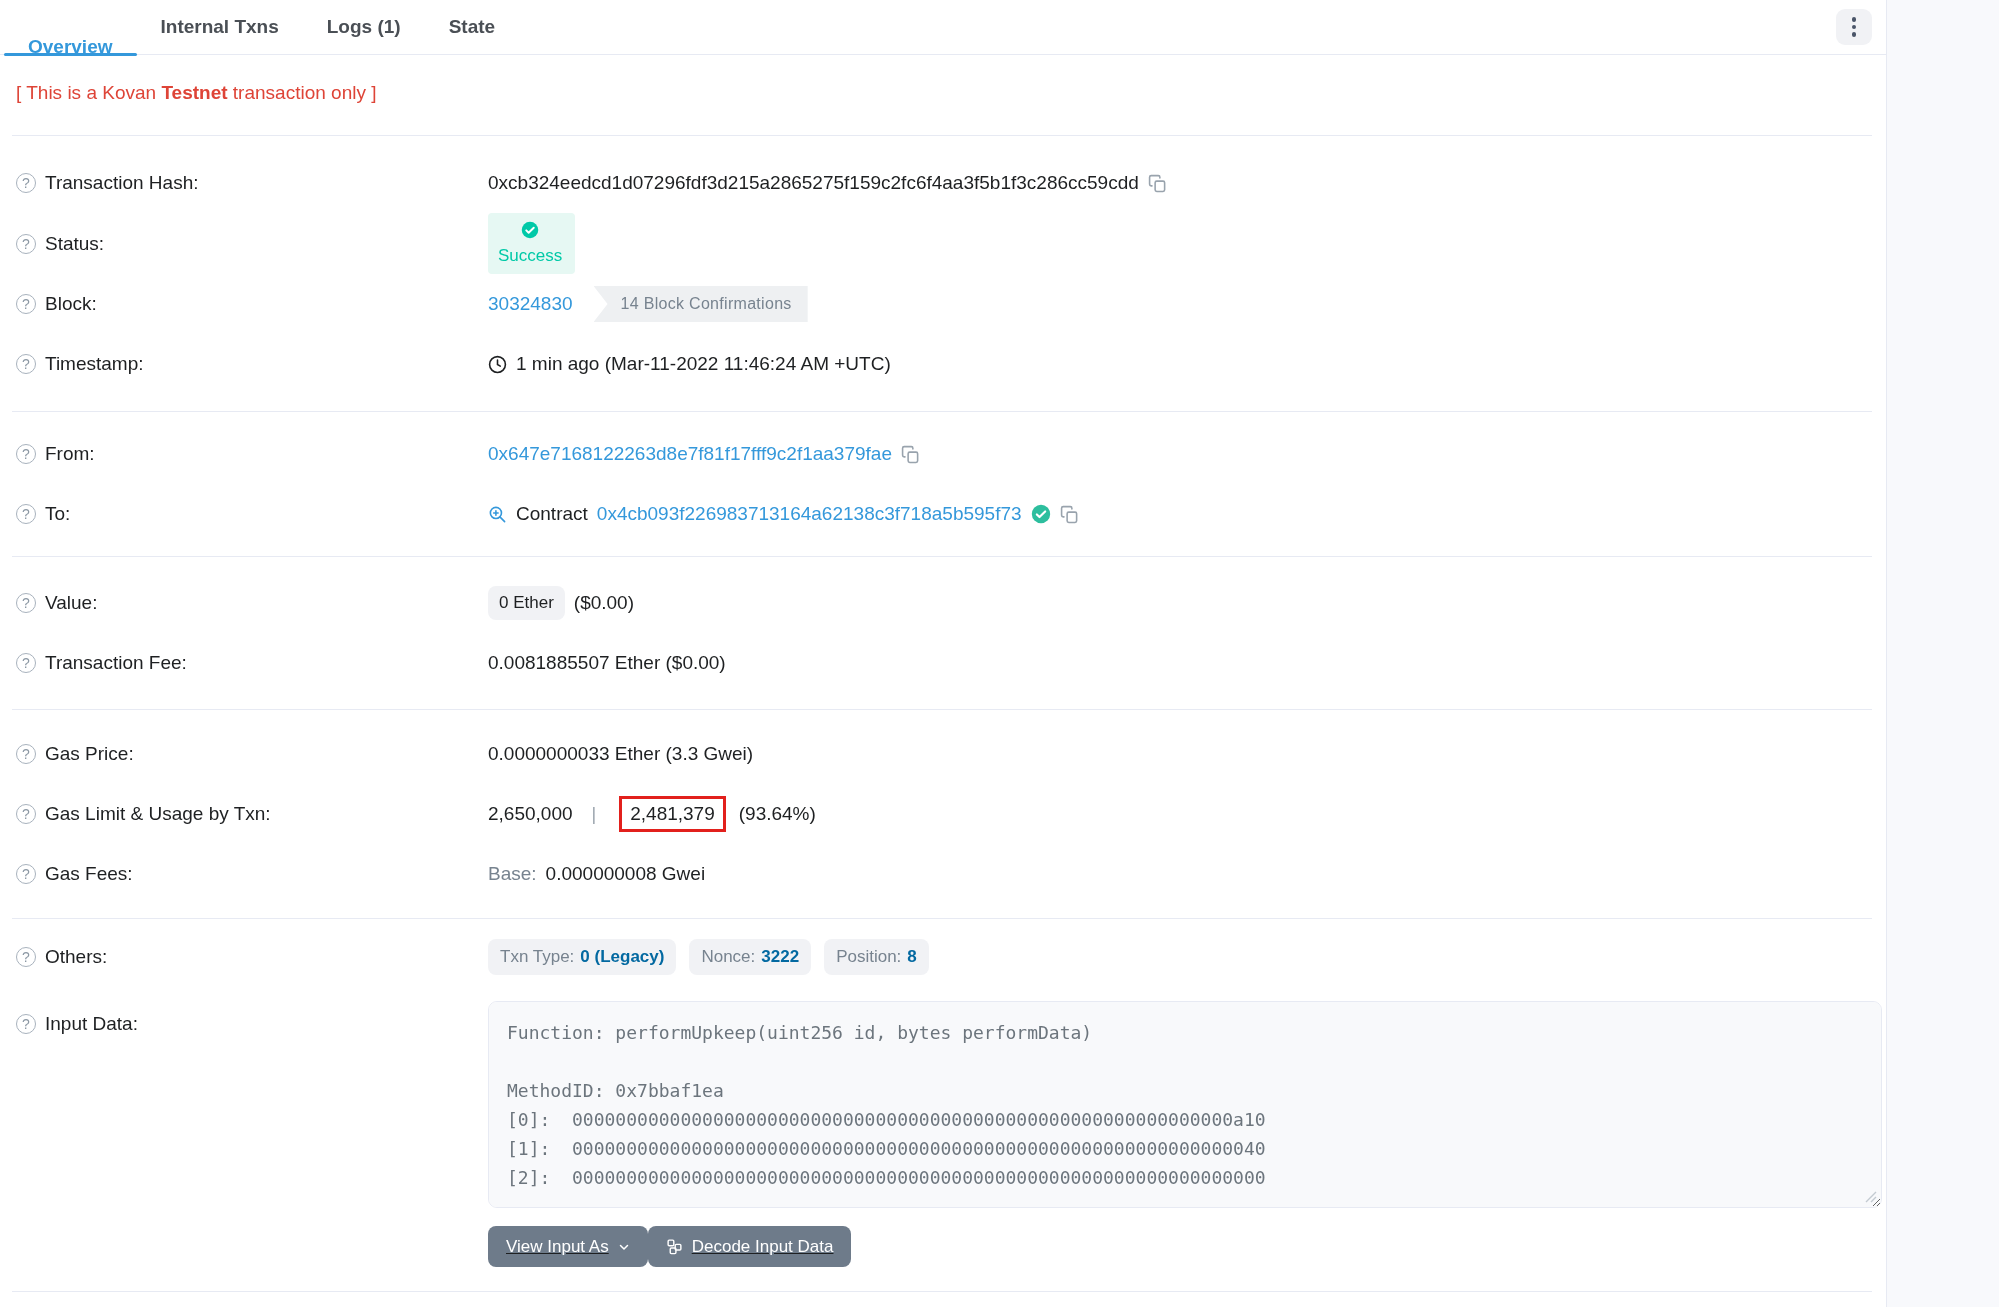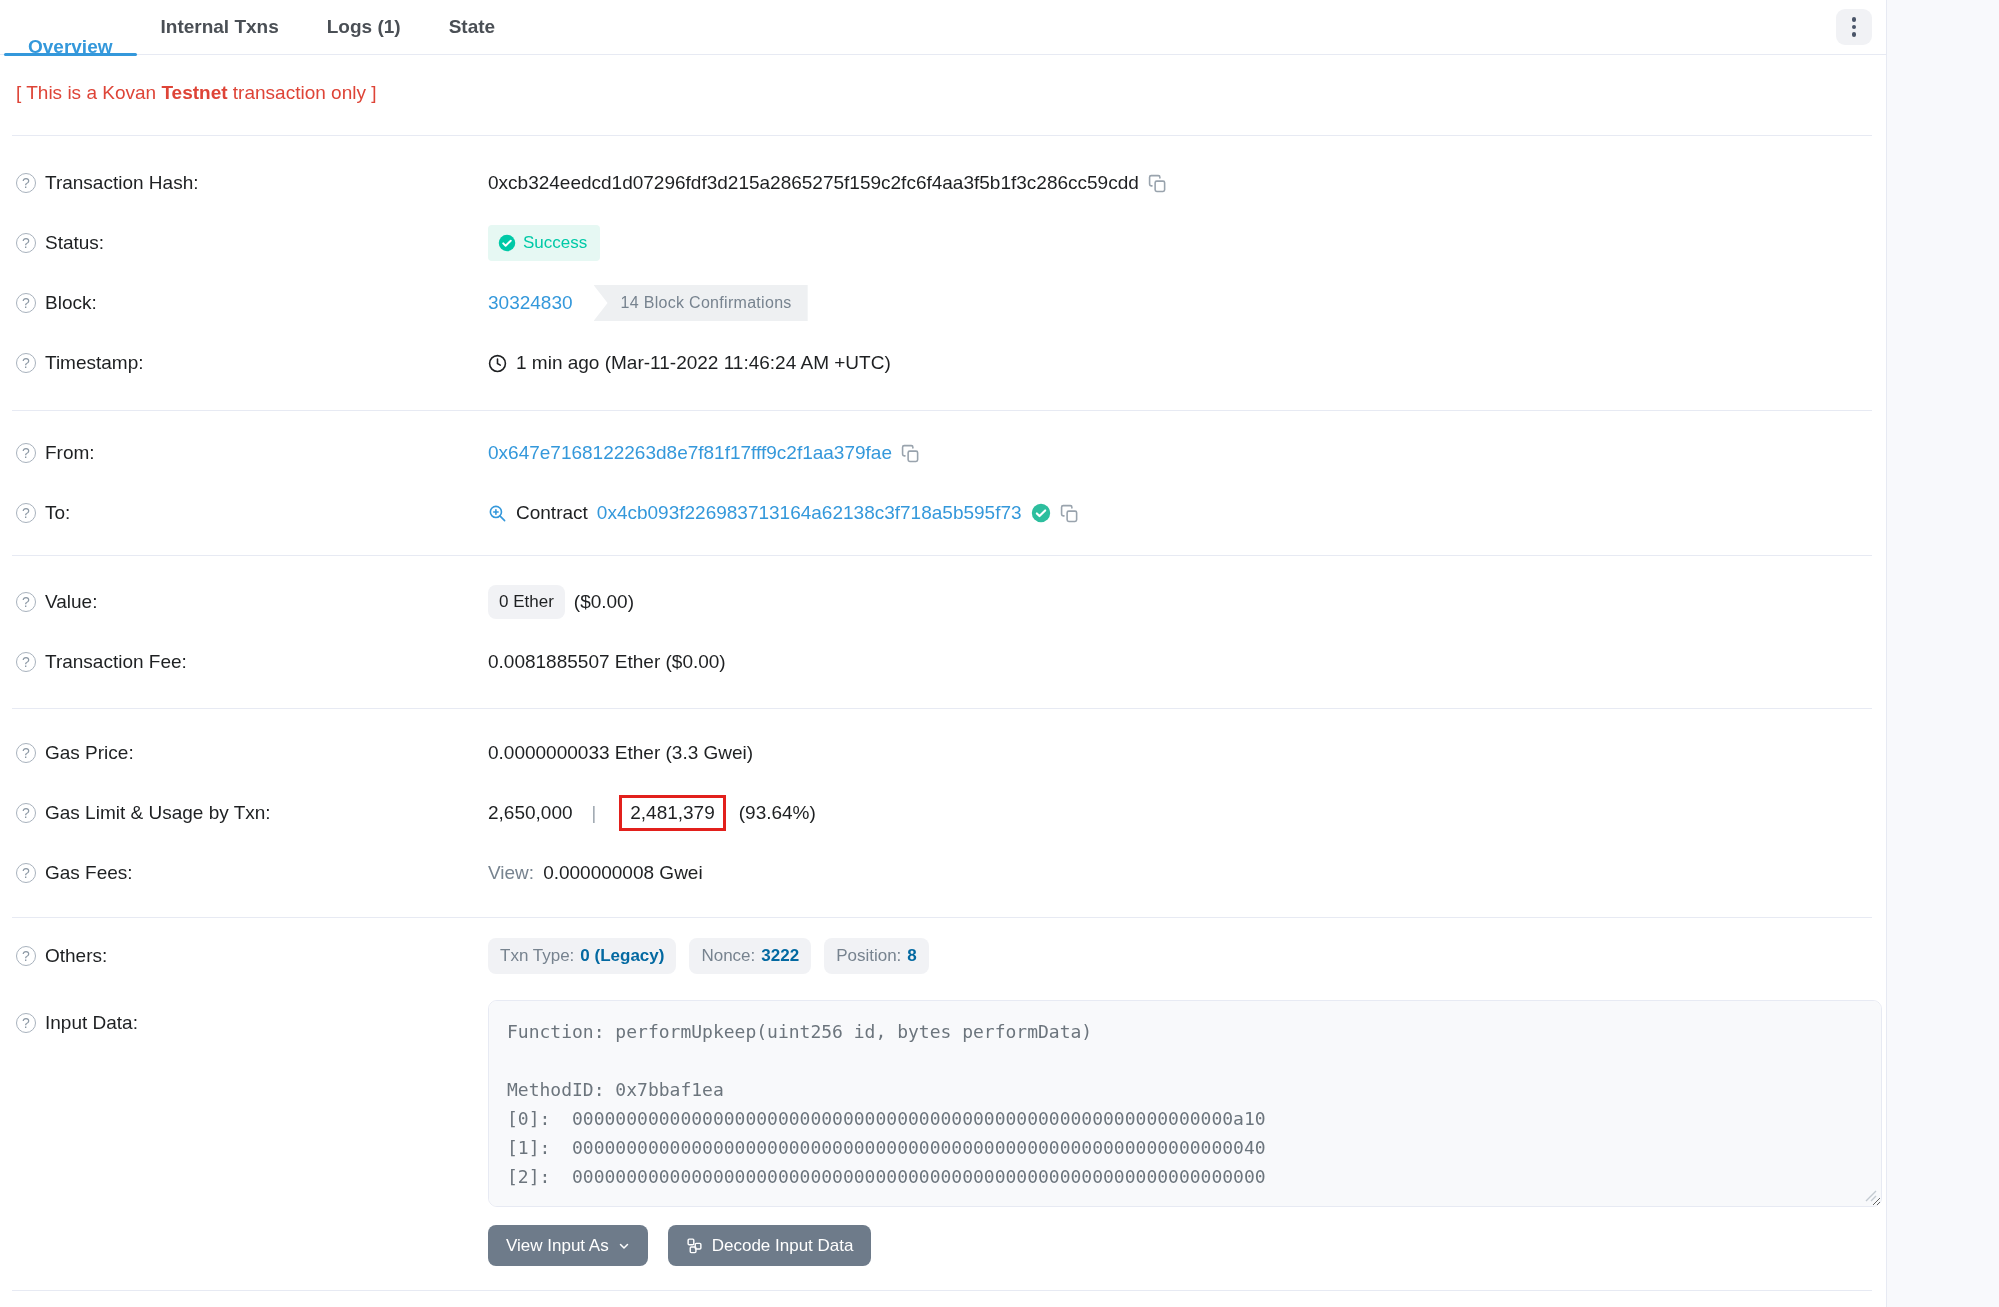--- a/index.html
+++ b/index.html
@@ -29,36 +29,36 @@
   .row { display:flex; align-items:center; min-height:60px; font-size:19px; }
   .row.align-top { align-items:flex-start; }
   .lbl { flex:0 0 472px; display:flex; align-items:center; gap:9px; color:#1e2022; }
   .val { display:flex; align-items:center; gap:9px; flex-wrap:nowrap; }
   .qicon { display:inline-flex; align-items:center; justify-content:center; width:20px; height:20px; border:1px solid #a8b2bd; border-radius:50%; color:#8c98a4; font-size:14px; font-weight:400; flex:0 0 auto; cursor:pointer; }
   .link { color:#3498db; text-decoration:none; cursor:pointer; }
   .muted { color:#77838f; }
   .icon-btn { background:none; border:none; cursor:pointer; display:inline-flex; align-items:center; padding:0; }
 
   
-  .badge-success { display:inline-flex; align-items:center; gap:7px; background:#e6f8f3; color:#00c9a7; font-size:17px; padding:8px 13px 8px 10px; border-radius:4px; }
+  .badge-success { display:inline-flex; align-items:center; gap:7px; background:#e6f8f3; color:#00c9a7; font-size:17px; padding:8px 13px 8px 10px; border-radius:4px;flex-direction:column; }
   .badge-confirm { display:inline-flex; align-items:center; margin-left:12px; background:#eef0f2; color:#77838f; font-size:16px; letter-spacing:.3px; padding:9px 16px 9px 27px; clip-path:polygon(0 0,100% 0,100% 100%,0 100%,14px 50%); }
   .badge-grey { display:inline-flex; align-items:center; background:#f1f2f5; border-radius:8px; padding:8px 12px; font-size:17px; }
   .badge-grey .bl { color:#77838f; margin-right:6px; }
   .badge-grey .bv { color:#0369a1; font-weight:600; }
   .badge-plain { display:inline-flex; background:#f1f2f5; border-radius:8px; padding:7px 11px; font-size:17px; color:#1e2022; }
 
   .pipe { color:#9aa3ac; margin:0 10px; font-size:18px; }
   .redbox { display:inline-flex; border:3px solid #e2201c; padding:4px 8px; margin:0 4px; }
 
   
   .input-wrap { display:flex; flex-direction:column; }
   .input-box { position:relative; width:1394px; height:207px; background:#f8f9fb; border:1px solid #e7eaf3; border-radius:9px; padding:16px 18px; overflow:auto; resize:vertical; }
   .input-box pre { font-family:"DejaVu Sans Mono","Liberation Mono",monospace; font-size:18px; line-height:29px; color:#6c757d; white-space:pre; }
   .resize-grip { position:absolute; right:4px; bottom:4px; }
-  .btnrow { display:flex; gap:20px; margin-top:18px; }
+  .btnrow { display:flex; gap:0; margin-top:18px;text-decoration:underline; }
   .btn { display:inline-flex; align-items:center; gap:9px; background:#6e7b8a; color:#ffffff; border:none; border-radius:8px; height:41px; padding:0 18px; font-size:17px; font-family:inherit; cursor:pointer; }
 
   svg { display:block; flex:0 0 auto; }
 </style>
 </head>
 <body>
 
 <div class="page">
   <div class="card">
 
@@ -245,21 +245,21 @@
           <span>(93.64%)</span>
         </div>
       </div>
 
       <div class="row">
         <div class="lbl">
           <span class="qicon">?</span>
           <span>Gas Fees:</span>
         </div>
         <div class="val">
-          <span class="muted">View:</span>
+          <span class="muted">Base:</span>
           <span>0.000000008 Gwei</span>
         </div>
       </div>
     </section>
 
     <div class="divider"></div>
 
     <section class="sec5">
       <div class="row" style="min-height:56px;">
         <div class="lbl">

